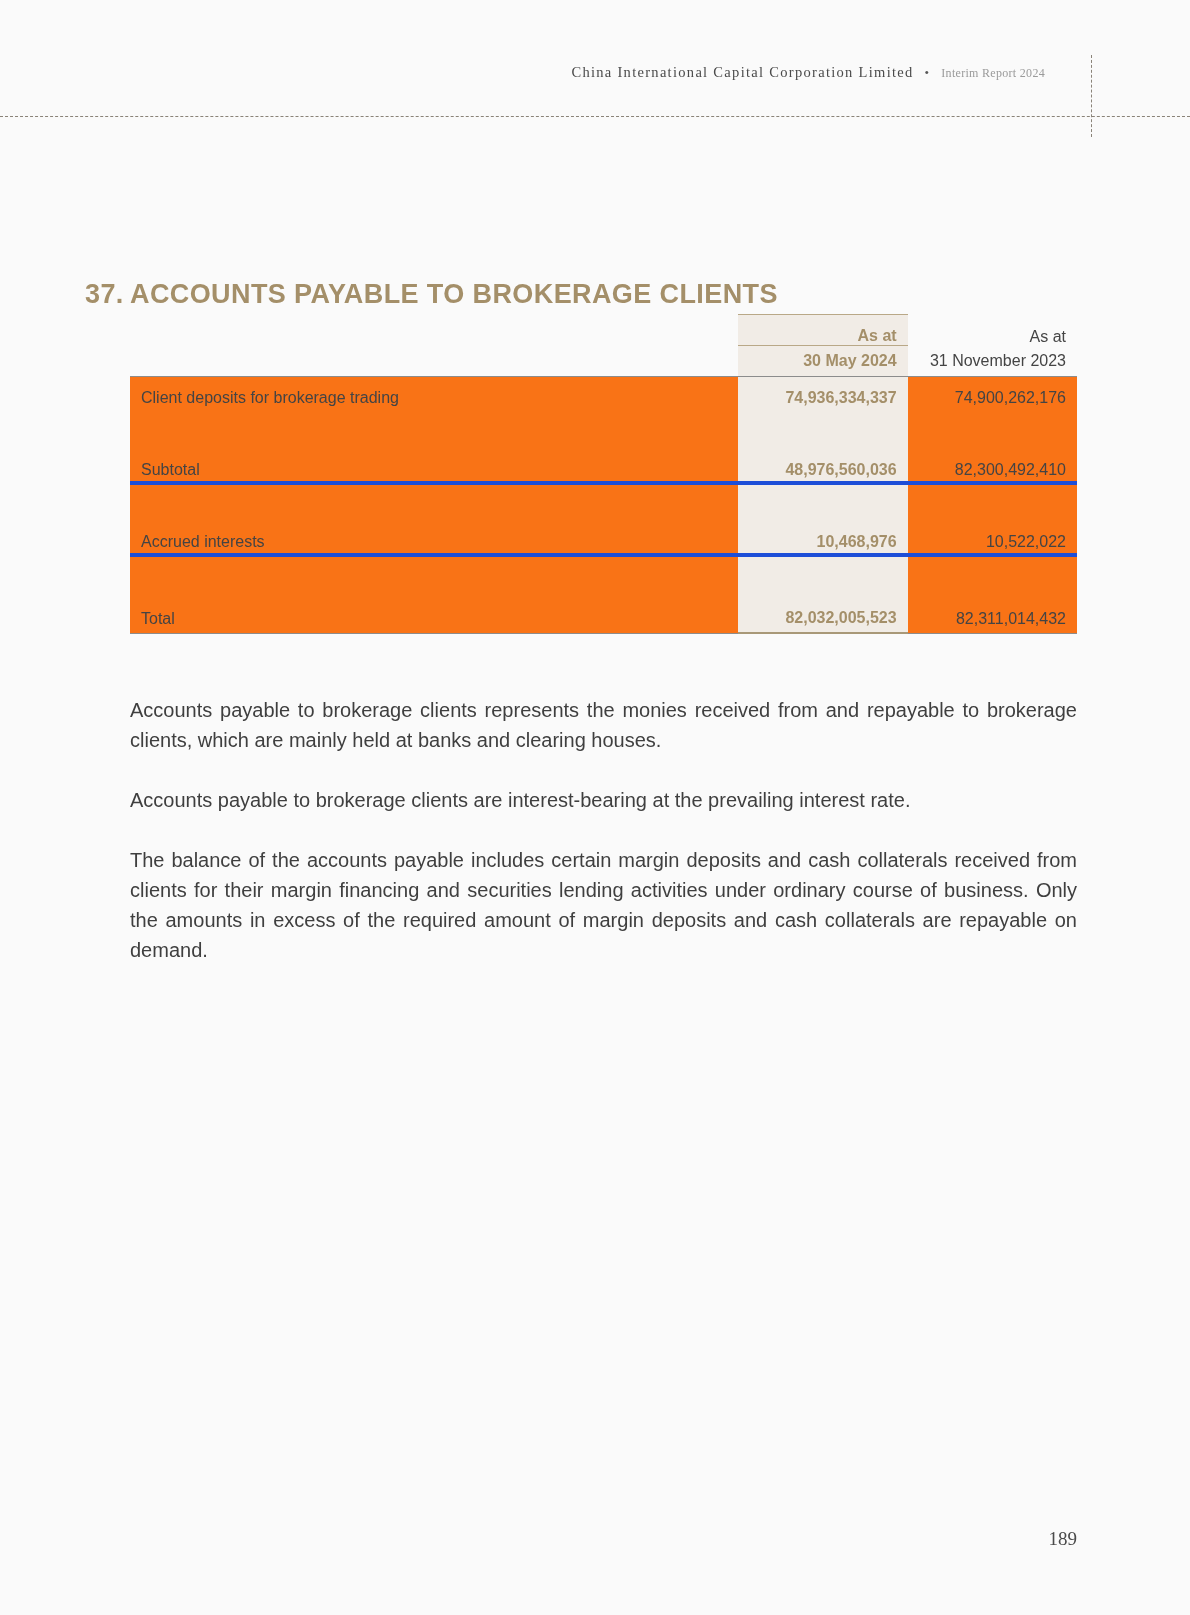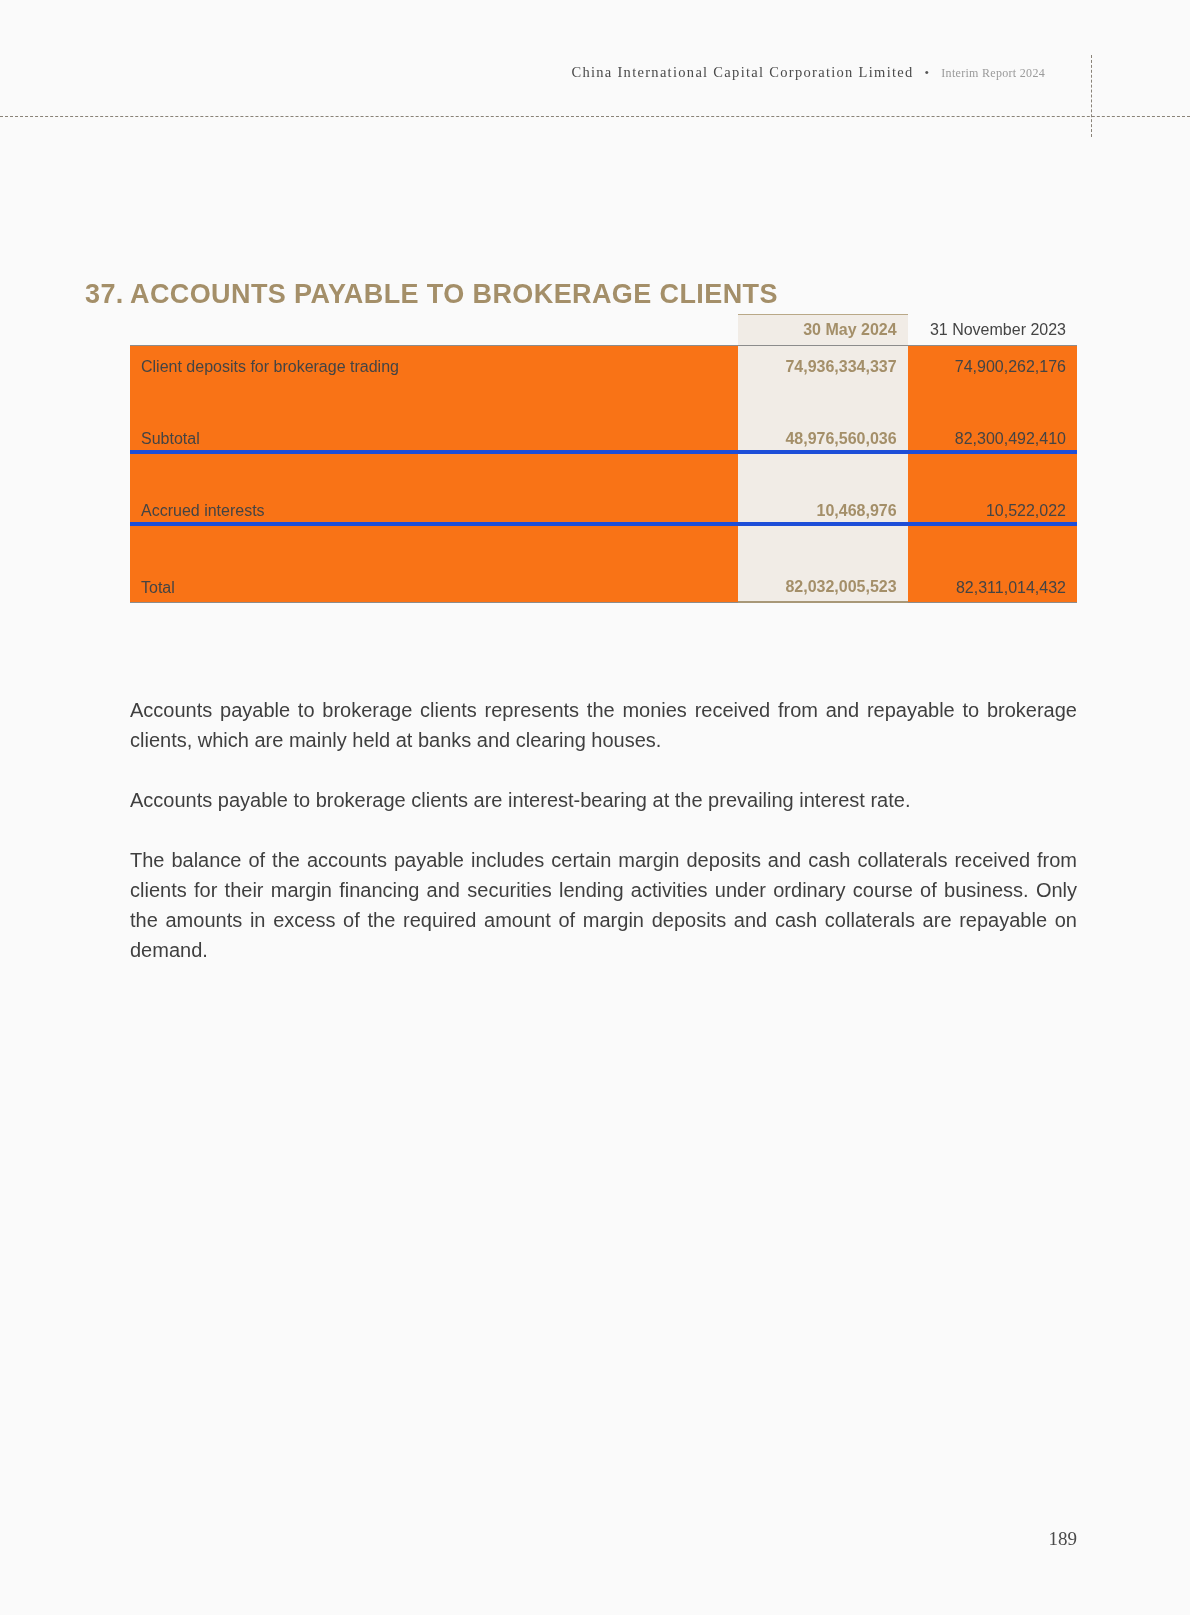--- a/index.html
+++ b/index.html
@@ -64,20 +64,25 @@
 </div>
 <div class="dash-h"></div>
 <div class="dash-v"></div>
 
 <div class="section-title">
   <span class="num">37.</span><span>ACCOUNTS PAYABLE TO BROKERAGE CLIENTS</span>
 </div>
 
 <table class="fin">
   <thead>
+    <tr class="h1">
+      <th class="c-label"></th>
+      <th class="c-cur">As at</th>
+      <th class="c-prev">As at</th>
+    </tr>
     <tr class="h2">
       <th class="c-label"></th>
       <th class="c-cur">30 May 2024</th>
       <th class="c-prev">31 November 2023</th>
     </tr>
   </thead>
   <tbody>
     <tr class="r1">
       <td class="c-label">Client deposits for brokerage trading</td>
       <td class="c-cur">74,936,334,337</td>

